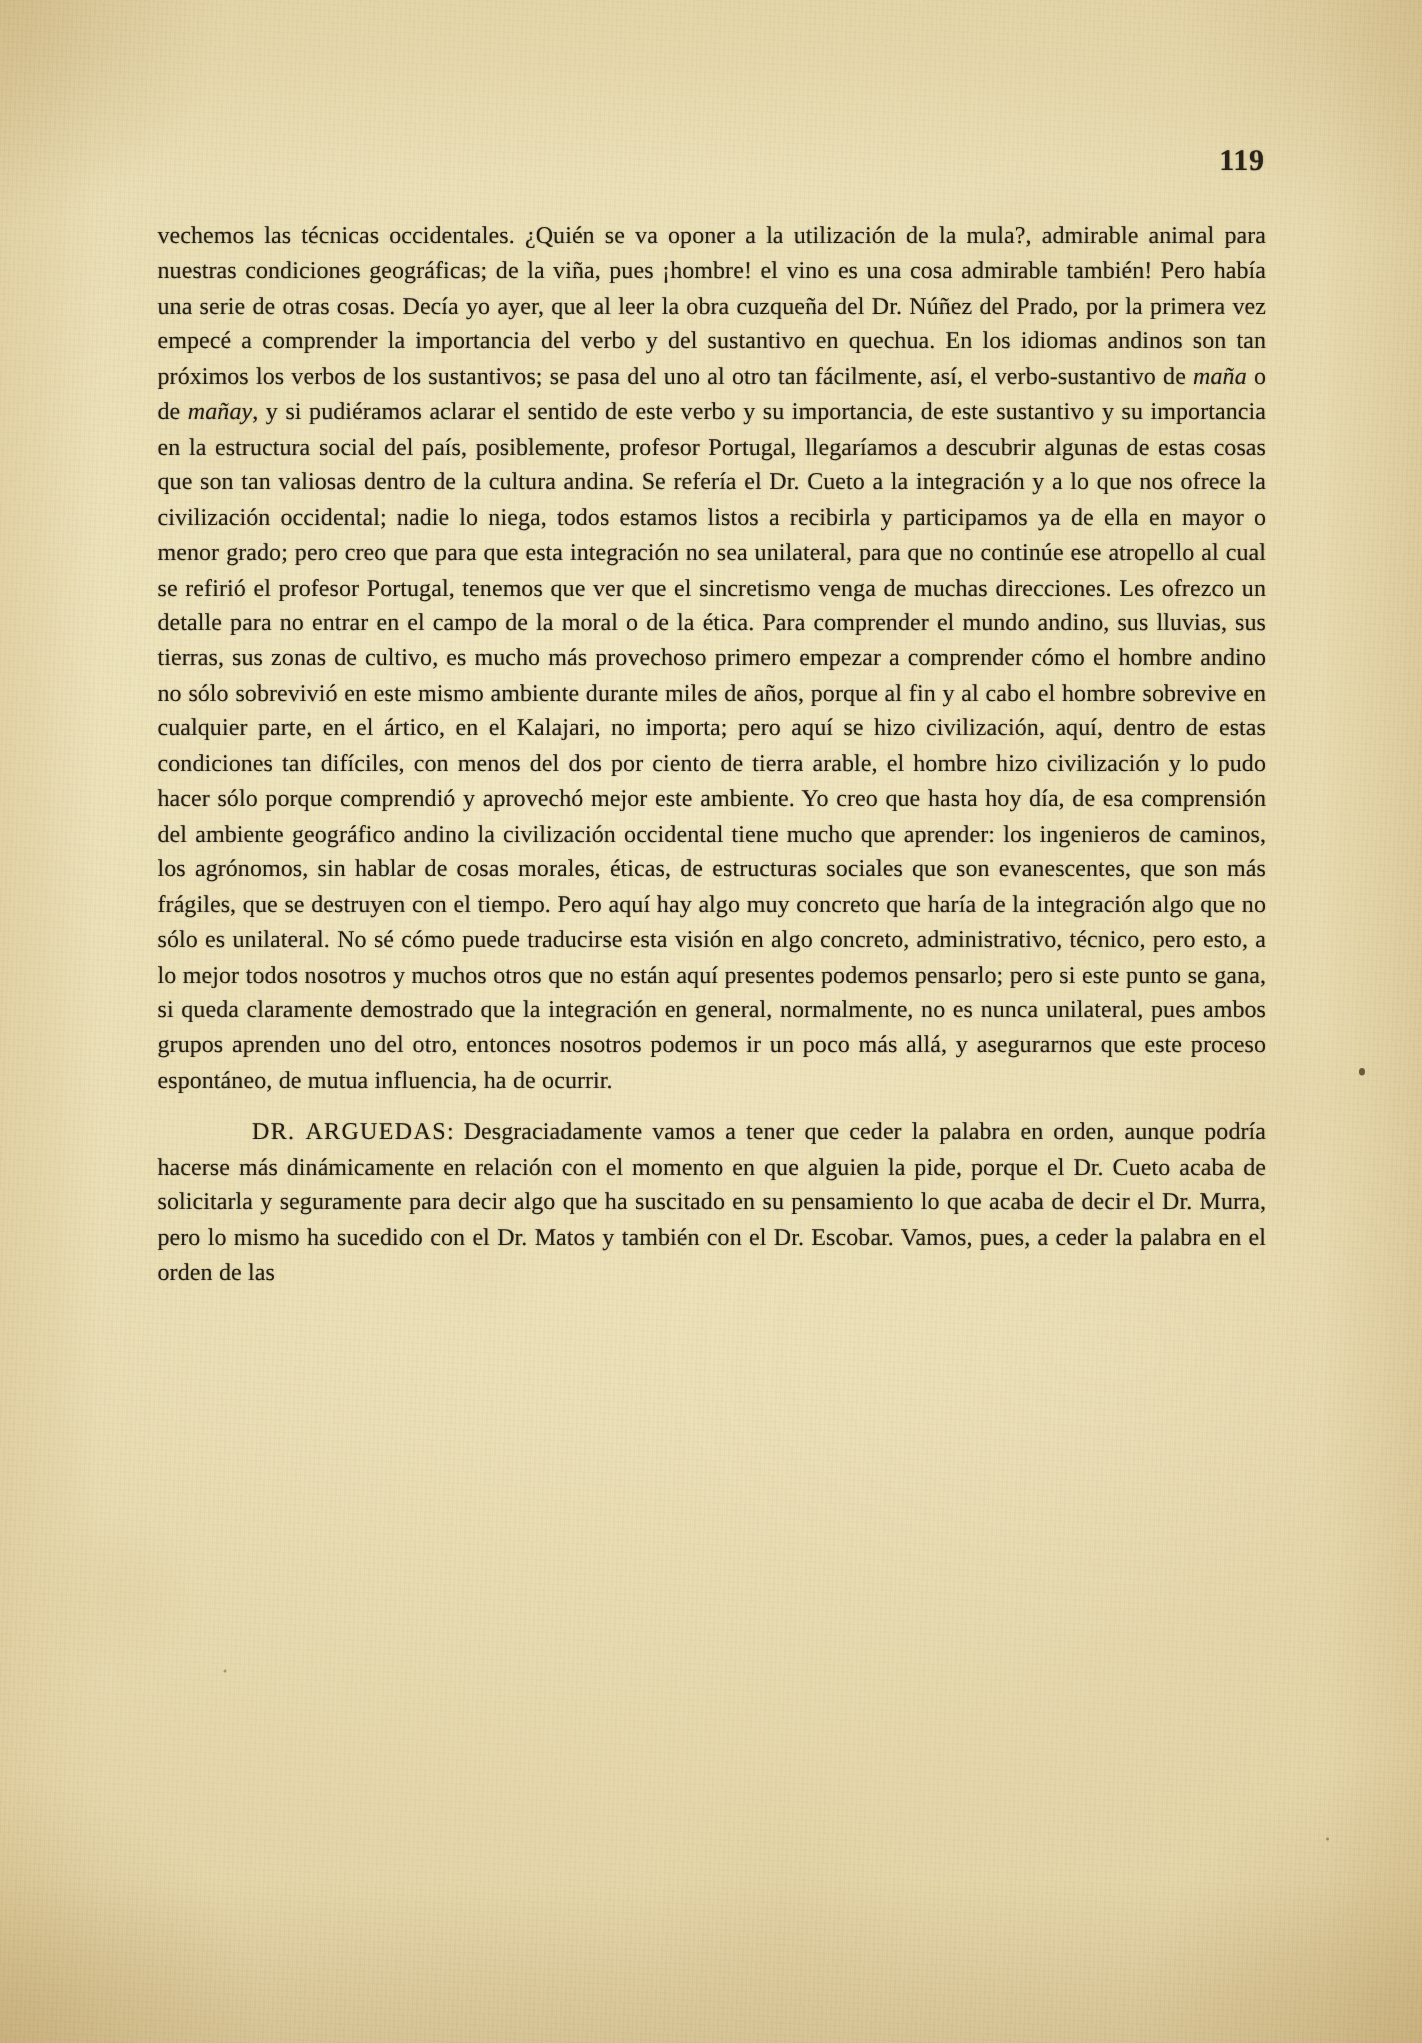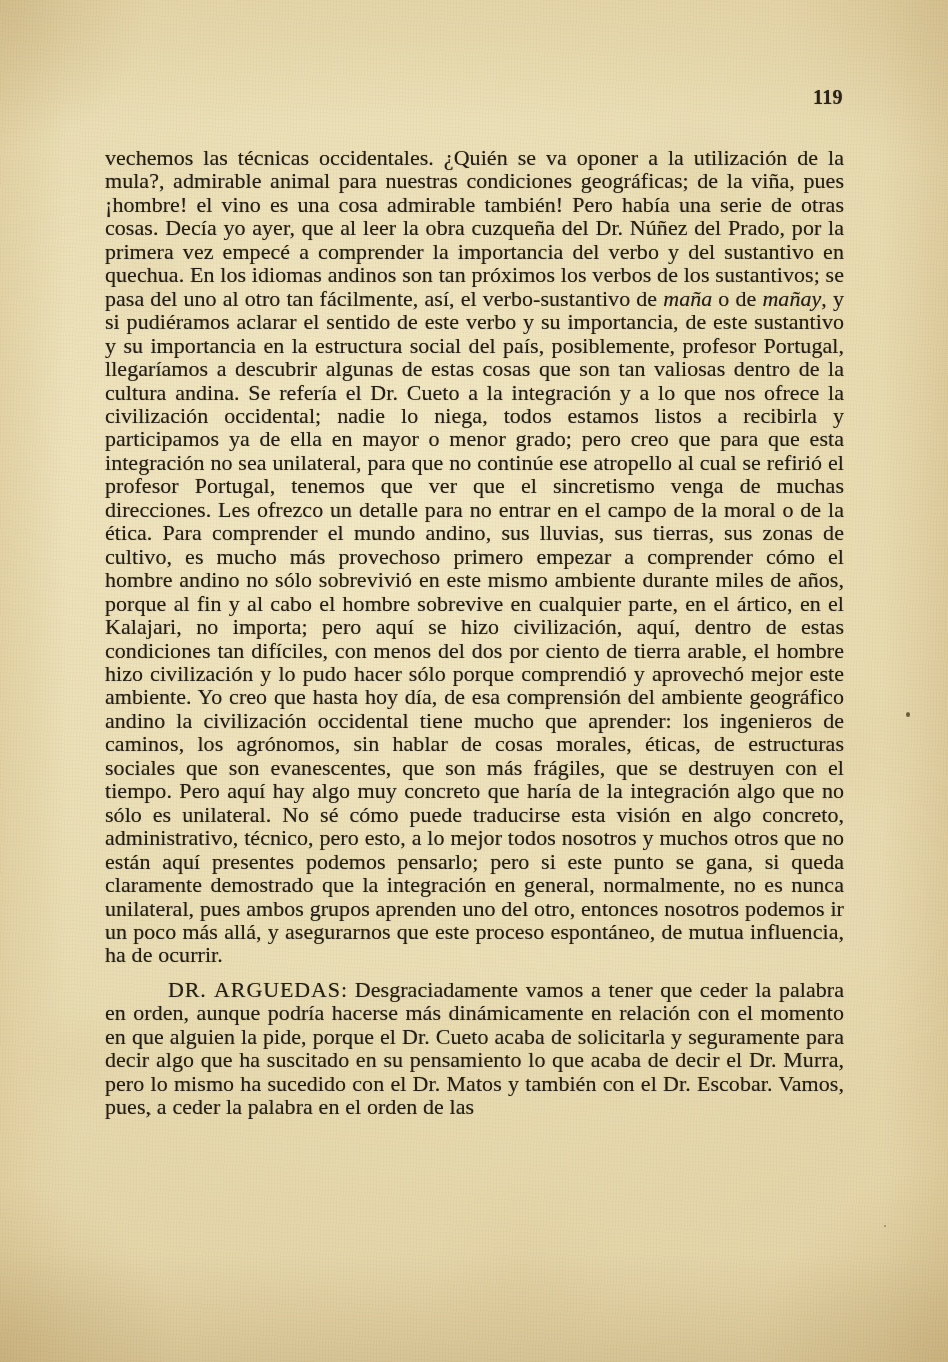--- a/index.html
+++ b/index.html
@@ -99,41 +99,41 @@
 
   
   #content {
     position: absolute;
     inset: 0;
     z-index: 5;
   }
 
   #folio {
     position: absolute;
-    top: 86px;
+    top: 96px;
     left: 0;
     width: 843px;
     text-align: right;
     font-size: 20px;
     font-weight: bold;
     letter-spacing: 0.4px;
     color: #2a231a;
     text-shadow: 0 0 1.1px rgba(42,35,26,0.55);
   }
 
   #textblock {
     position: absolute;
     left: 105px;
     top: 146px;
     width: 739px;
   }
 
   p.body {
     margin: 0;
-    font-size: 22px;
+    font-size: 16px;
     line-height: 23.45px;
     text-align: justify;
     text-justify: inter-word;
     color: #241e16;
     letter-spacing: 0.05px;
     word-spacing: 0.2px;
     text-shadow: 0 0 0.9px rgba(36,30,22,0.50);
     -webkit-font-smoothing: antialiased;
   }
   p.body + p.body {

